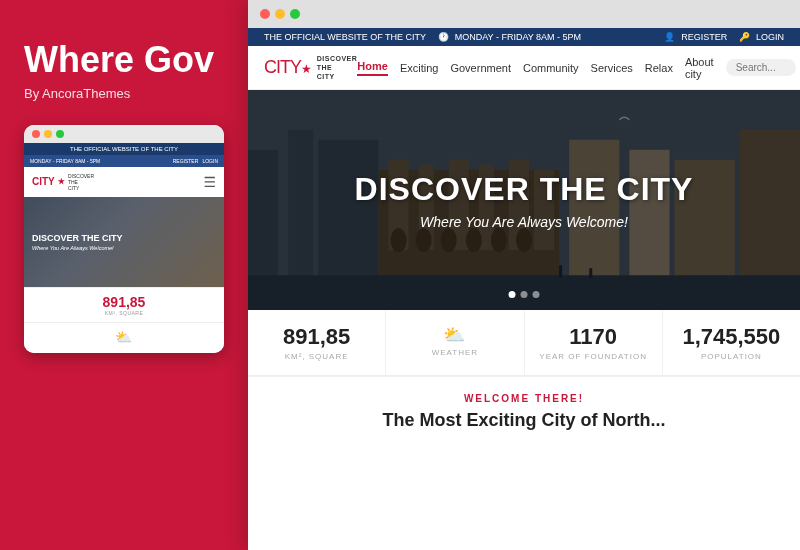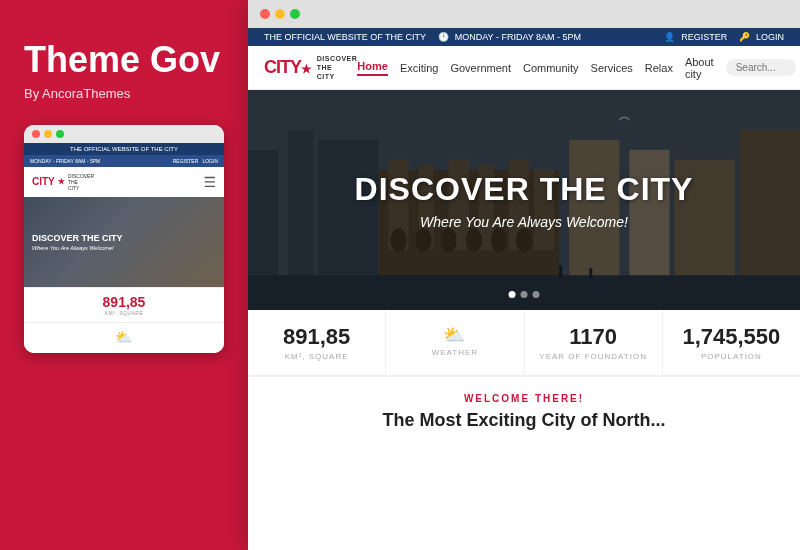--- a/index.html
+++ b/index.html
@@ -222,21 +222,21 @@
       justify-content: space-between;
       border-bottom: 1px solid #eee;
     }
     .site-logo {
       display: flex;
       align-items: center;
       gap: 6px;
     }
     .site-logo-text {
       font-size: 18px;
-      font-weight: 700;
+      font-weight: 400;
       color: #c8173a;
       letter-spacing: -1px;
     }
     .site-logo-star-inline {
       color: #c8173a;
       font-size: 12px;
     }
     .site-logo-tagline {
       font-size: 7px;
       color: #333;
@@ -375,21 +375,21 @@
     .welcome-title {
       font-size: 18px;
       font-weight: 700;
       color: #222;
     }
   </style>
 </head>
 <body>
 
 <div class="left-panel">
-  <div class="theme-title">Theme Gov</div>
+  <div class="theme-title">Where Gov</div>
   <div class="theme-author">By AncoraThemes</div>
 
   <div class="mobile-mockup">
     <div class="mobile-dots">
       <div class="dot dot-red"></div>
       <div class="dot dot-yellow"></div>
       <div class="dot dot-green"></div>
     </div>
     <div class="mobile-topbar">
       <span>THE OFFICIAL WEBSITE OF THE CITY</span>

